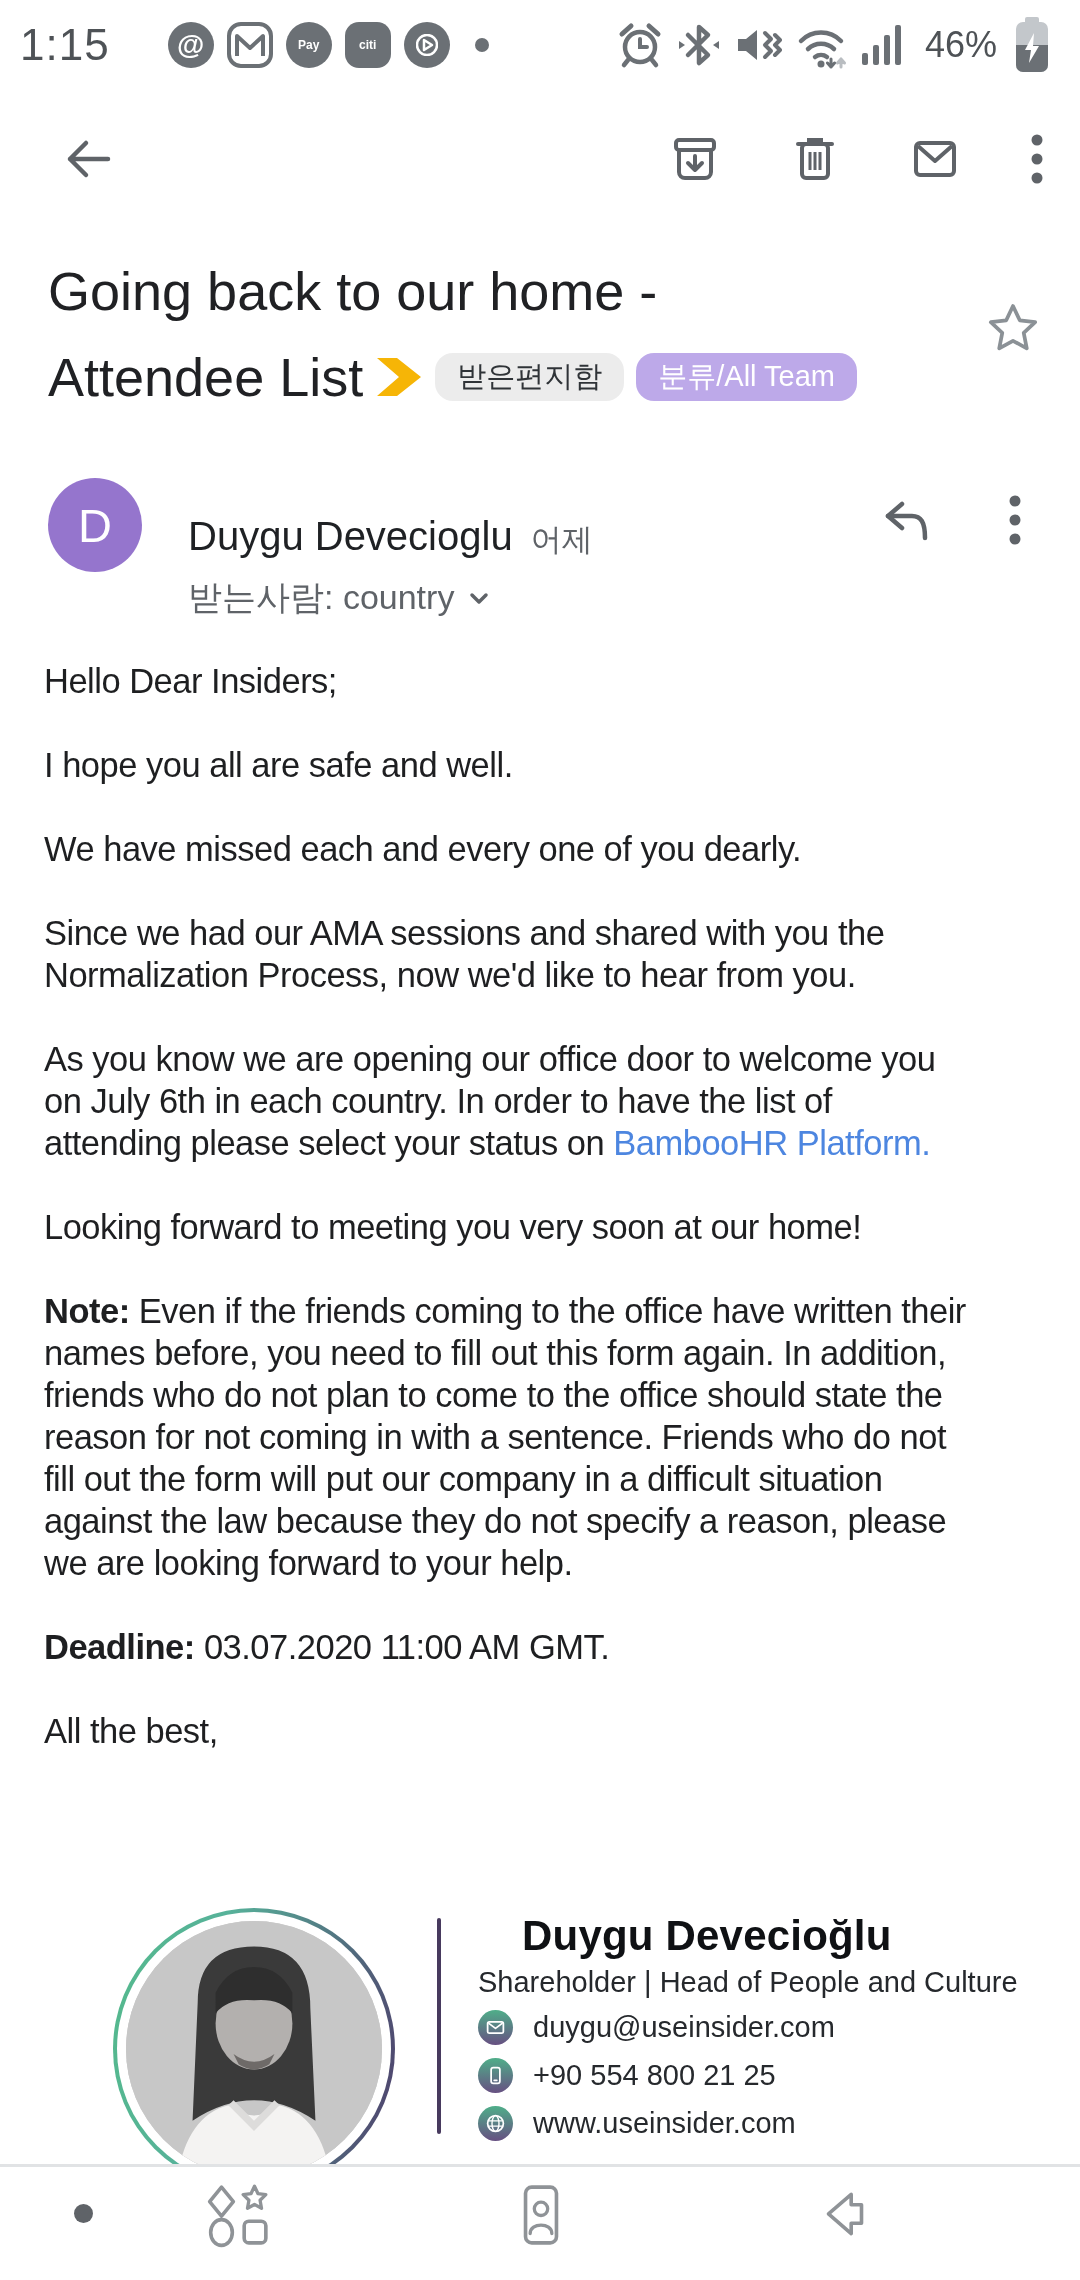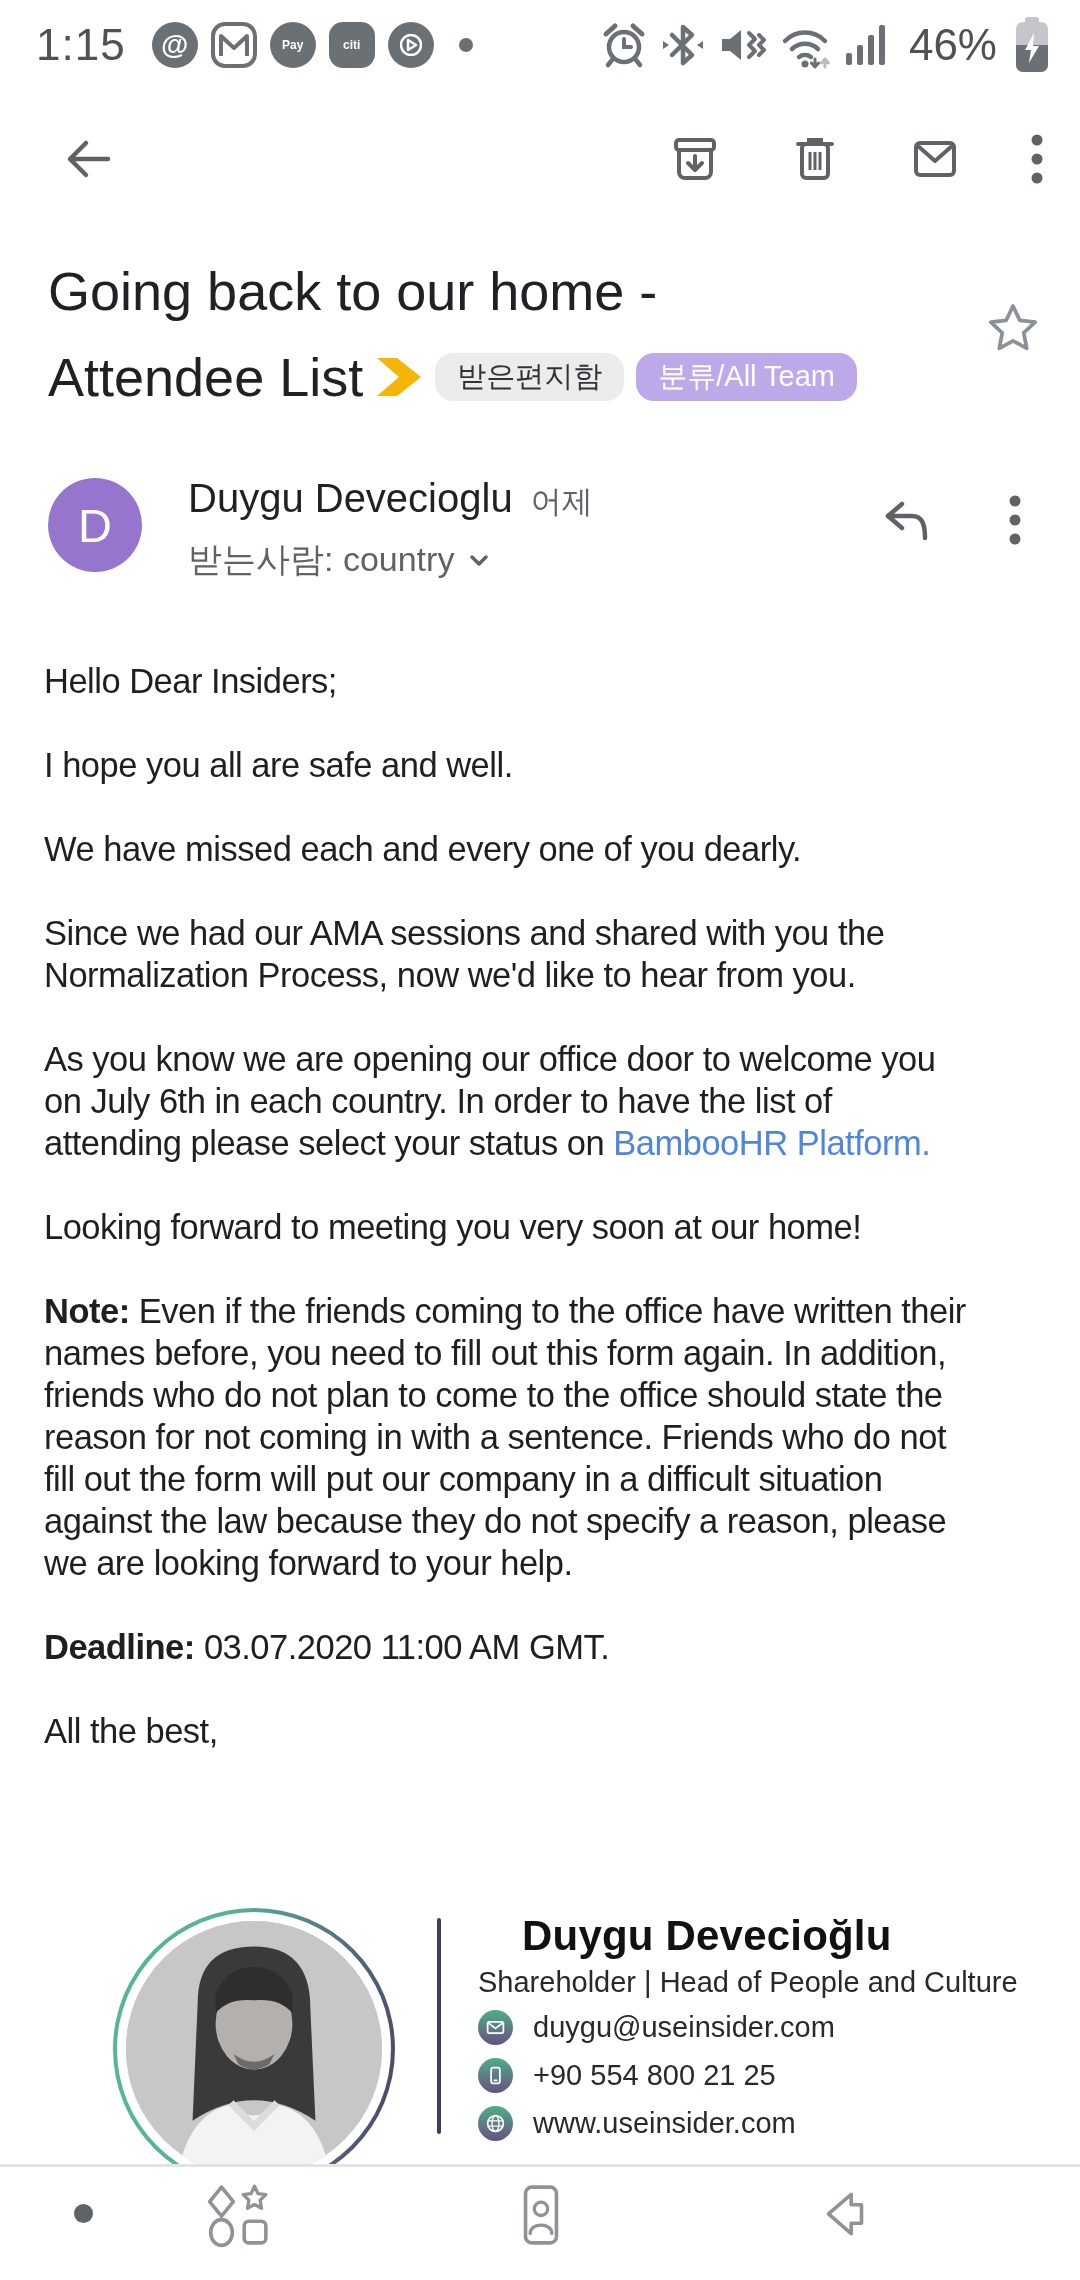--- a/index.html
+++ b/index.html
@@ -6,26 +6,26 @@
   html,body { background:#555; }
   #frame {
     position:relative; width:1080px; height:2280px; margin:0 auto;
     background:#ffffff; overflow:hidden;
     font-family:"Liberation Sans", sans-serif; color:#202124;
   }
   svg { display:block; }
 
   
   .status-bar { position:absolute; top:0; left:0; right:0; height:90px;
-    display:flex; align-items:center; padding:0 30px 0 36px; }
+    display:flex; align-items:center; padding:0 30px 0 20px;gap:32px; }
   .sb-time { font-size:44px; color:#4e5256; letter-spacing:1px; margin-right:26px; }
   .sb-notifs { display:flex; align-items:center; gap:13px; }
   .sb-spacer { flex:1; }
   .sb-right { display:flex; align-items:center; gap:13px; }
-  .sb-batt-text { font-size:44px; color:#4e5256; margin:0 4px 0 8px; }
+  .sb-batt-text { font-size:36px; color:#4e5256; margin:0 4px 0 8px; }
   .badge { width:46px; height:46px; border-radius:14px; background:#6b7075;
     display:flex; align-items:center; justify-content:center; color:#fff;
     font-weight:700; }
   .badge.round { border-radius:50%; }
   .badge.outline { background:#fff; border:4px solid #6b7075; color:#6b7075; }
   .badge .tiny { font-size:12px; }
   .sb-dot { width:14px; height:14px; border-radius:50%; background:#6b7075; margin-left:12px; }
 
   
   .app-bar { position:absolute; top:118px; left:0; right:0; height:82px;
@@ -43,21 +43,21 @@
   .chip-purple { background:#bda9e9; color:#ffffff; }
   .star-btn { position:absolute; left:985px; top:300px; }
 
   
   .sender-row { position:absolute; top:476px; left:48px; right:30px; height:100px; }
   .avatar { position:absolute; left:0; top:2px; width:94px; height:94px; border-radius:50%;
     background:#9575cd; color:#fff; font-size:47px; display:flex; align-items:center;
     justify-content:center; }
   .sender-meta { position:absolute; left:140px; top:0; }
   .sender-name-row { display:flex; align-items:baseline; gap:18px; }
-  .sender-name { font-size:40px; font-weight:500; color:#1f2124; }
+  .sender-name { font-size:40px; font-weight:500; color:#1f2124;margin-top:38px; }
   .sender-date { font-size:31px; color:#5f6368; }
   .sender-to { margin-top:14px; display:flex; align-items:center; gap:10px;
     font-size:34px; color:#5f6368; }
   .reply-btn { position:absolute; left:830px; top:18px; }
   .sender-more { position:absolute; right:28px; top:16px; }
 
   
   .email-body { position:absolute; top:660px; left:44px; right:30px; }
   .email-body p { margin:0 0 42px 0; font-size:34.5px; line-height:42px;
     letter-spacing:-0.5px; color:#1e1f21; }

